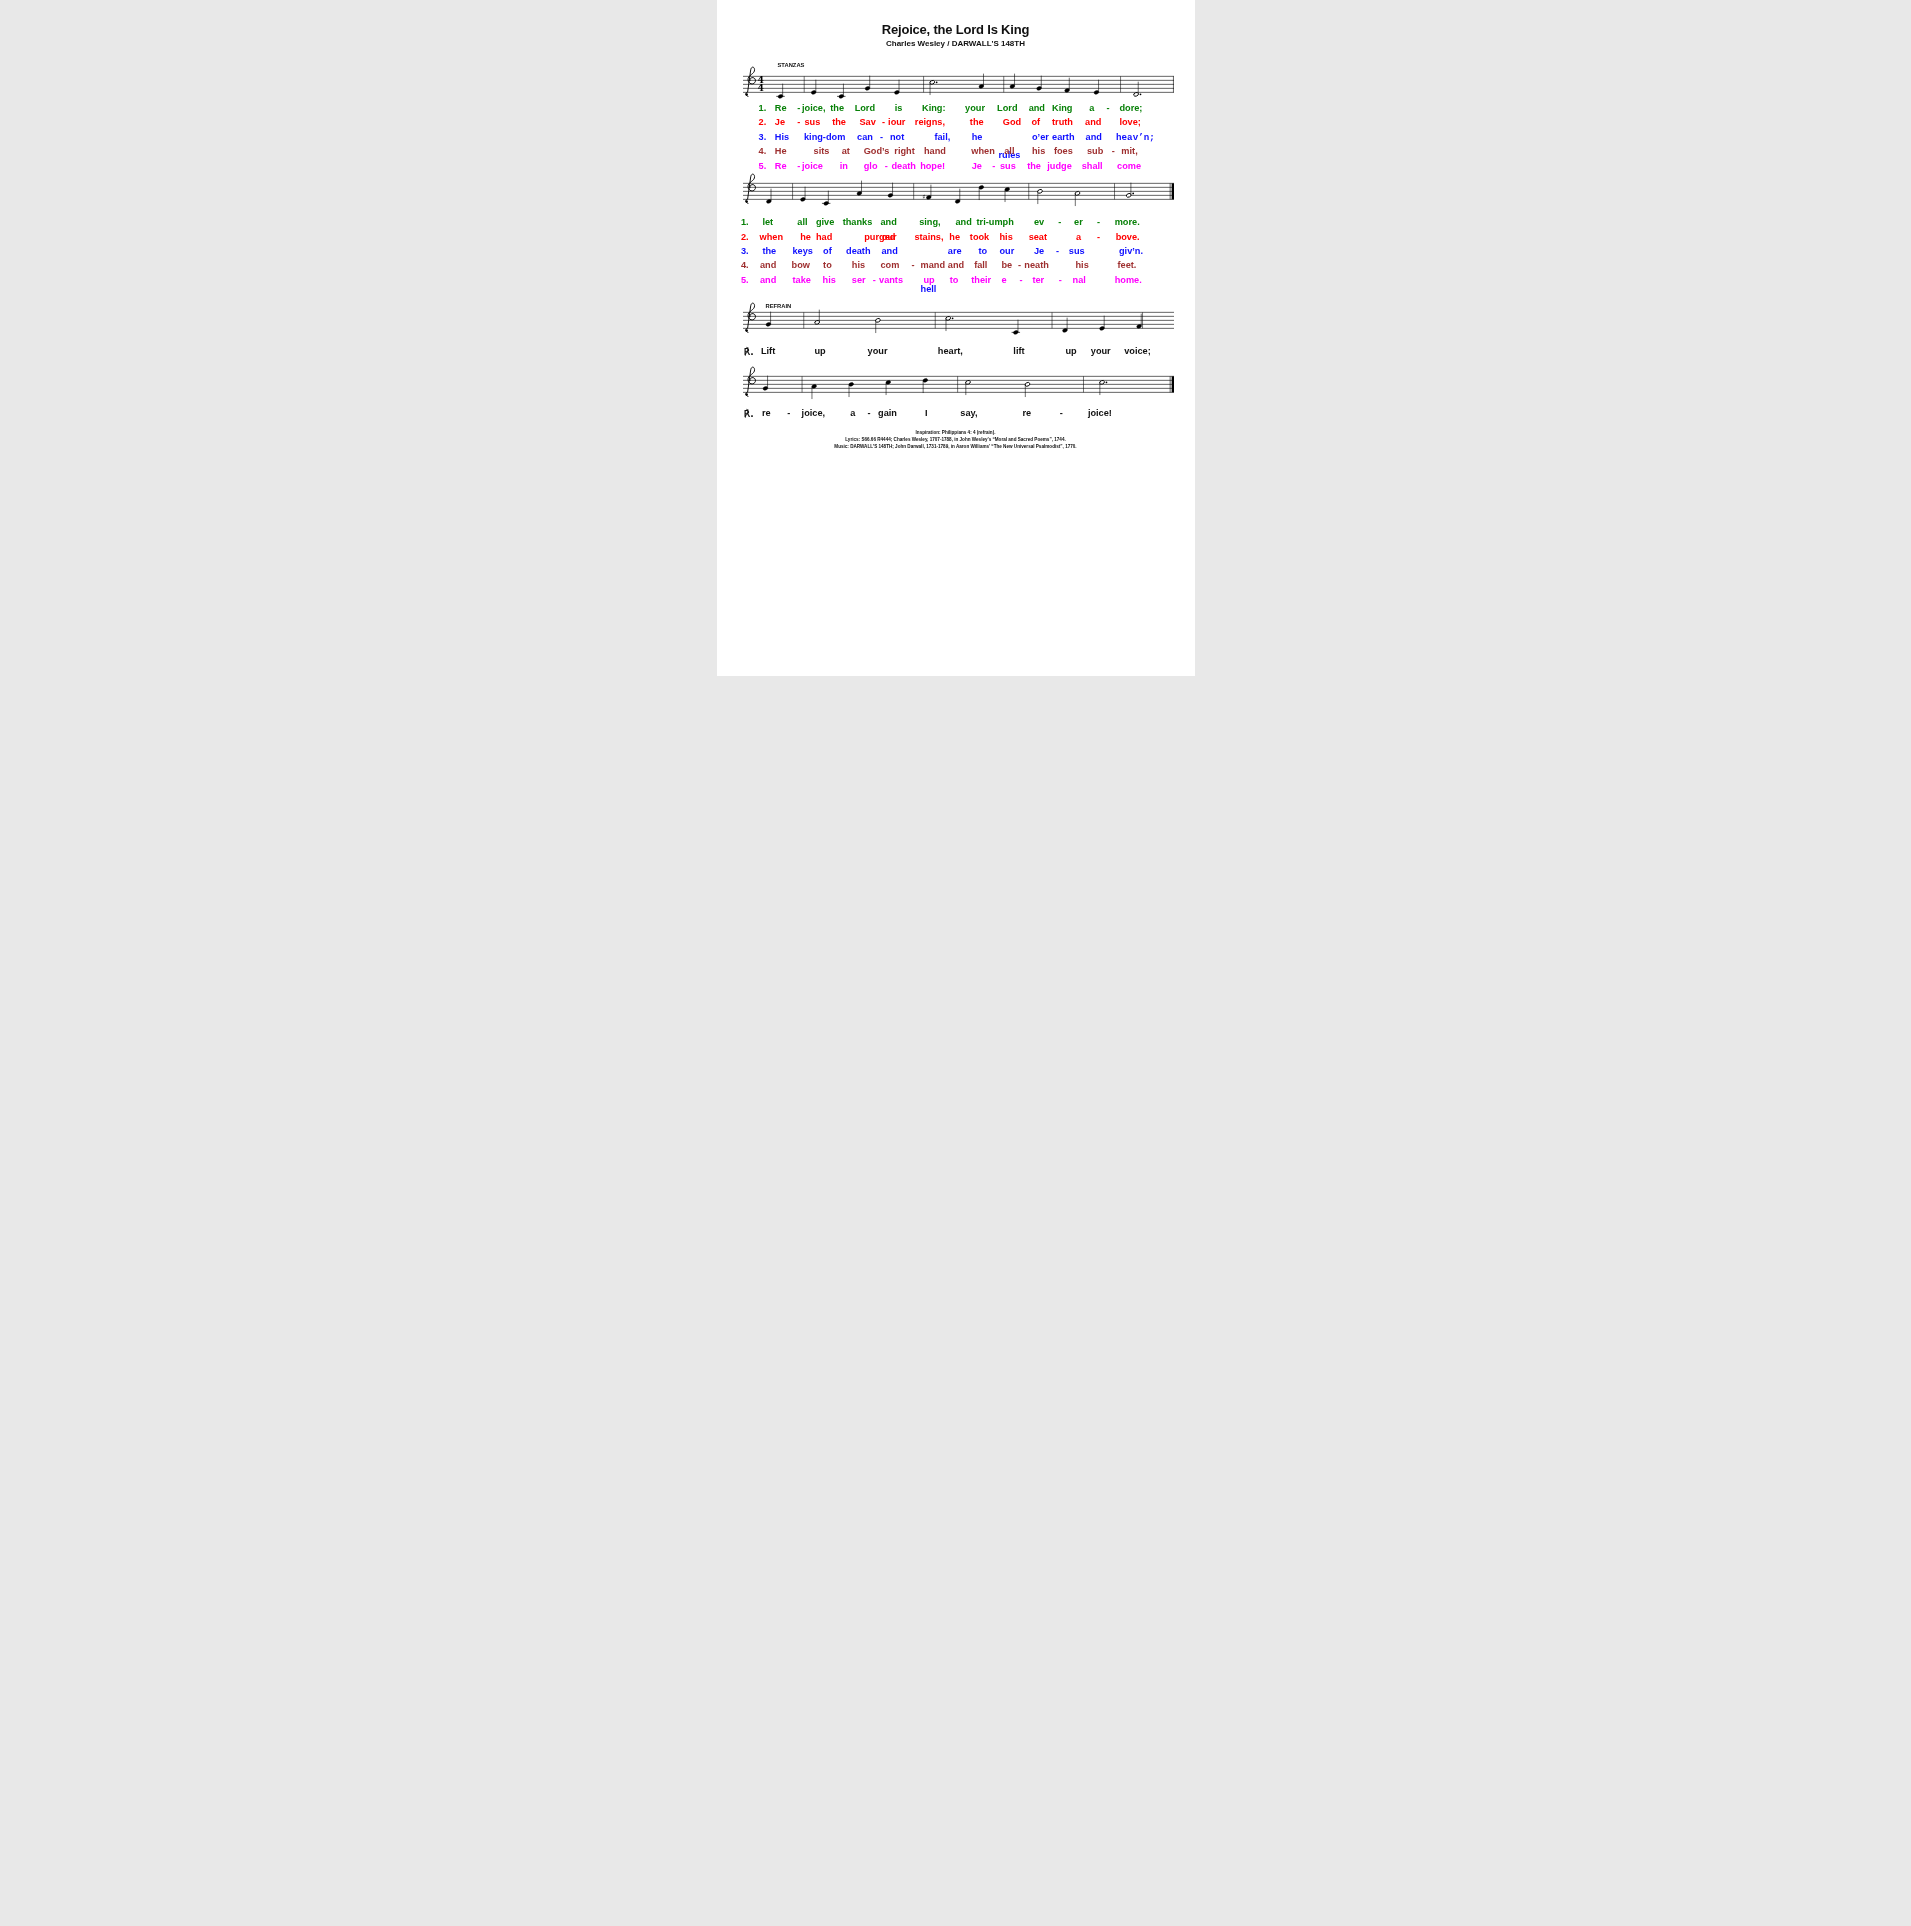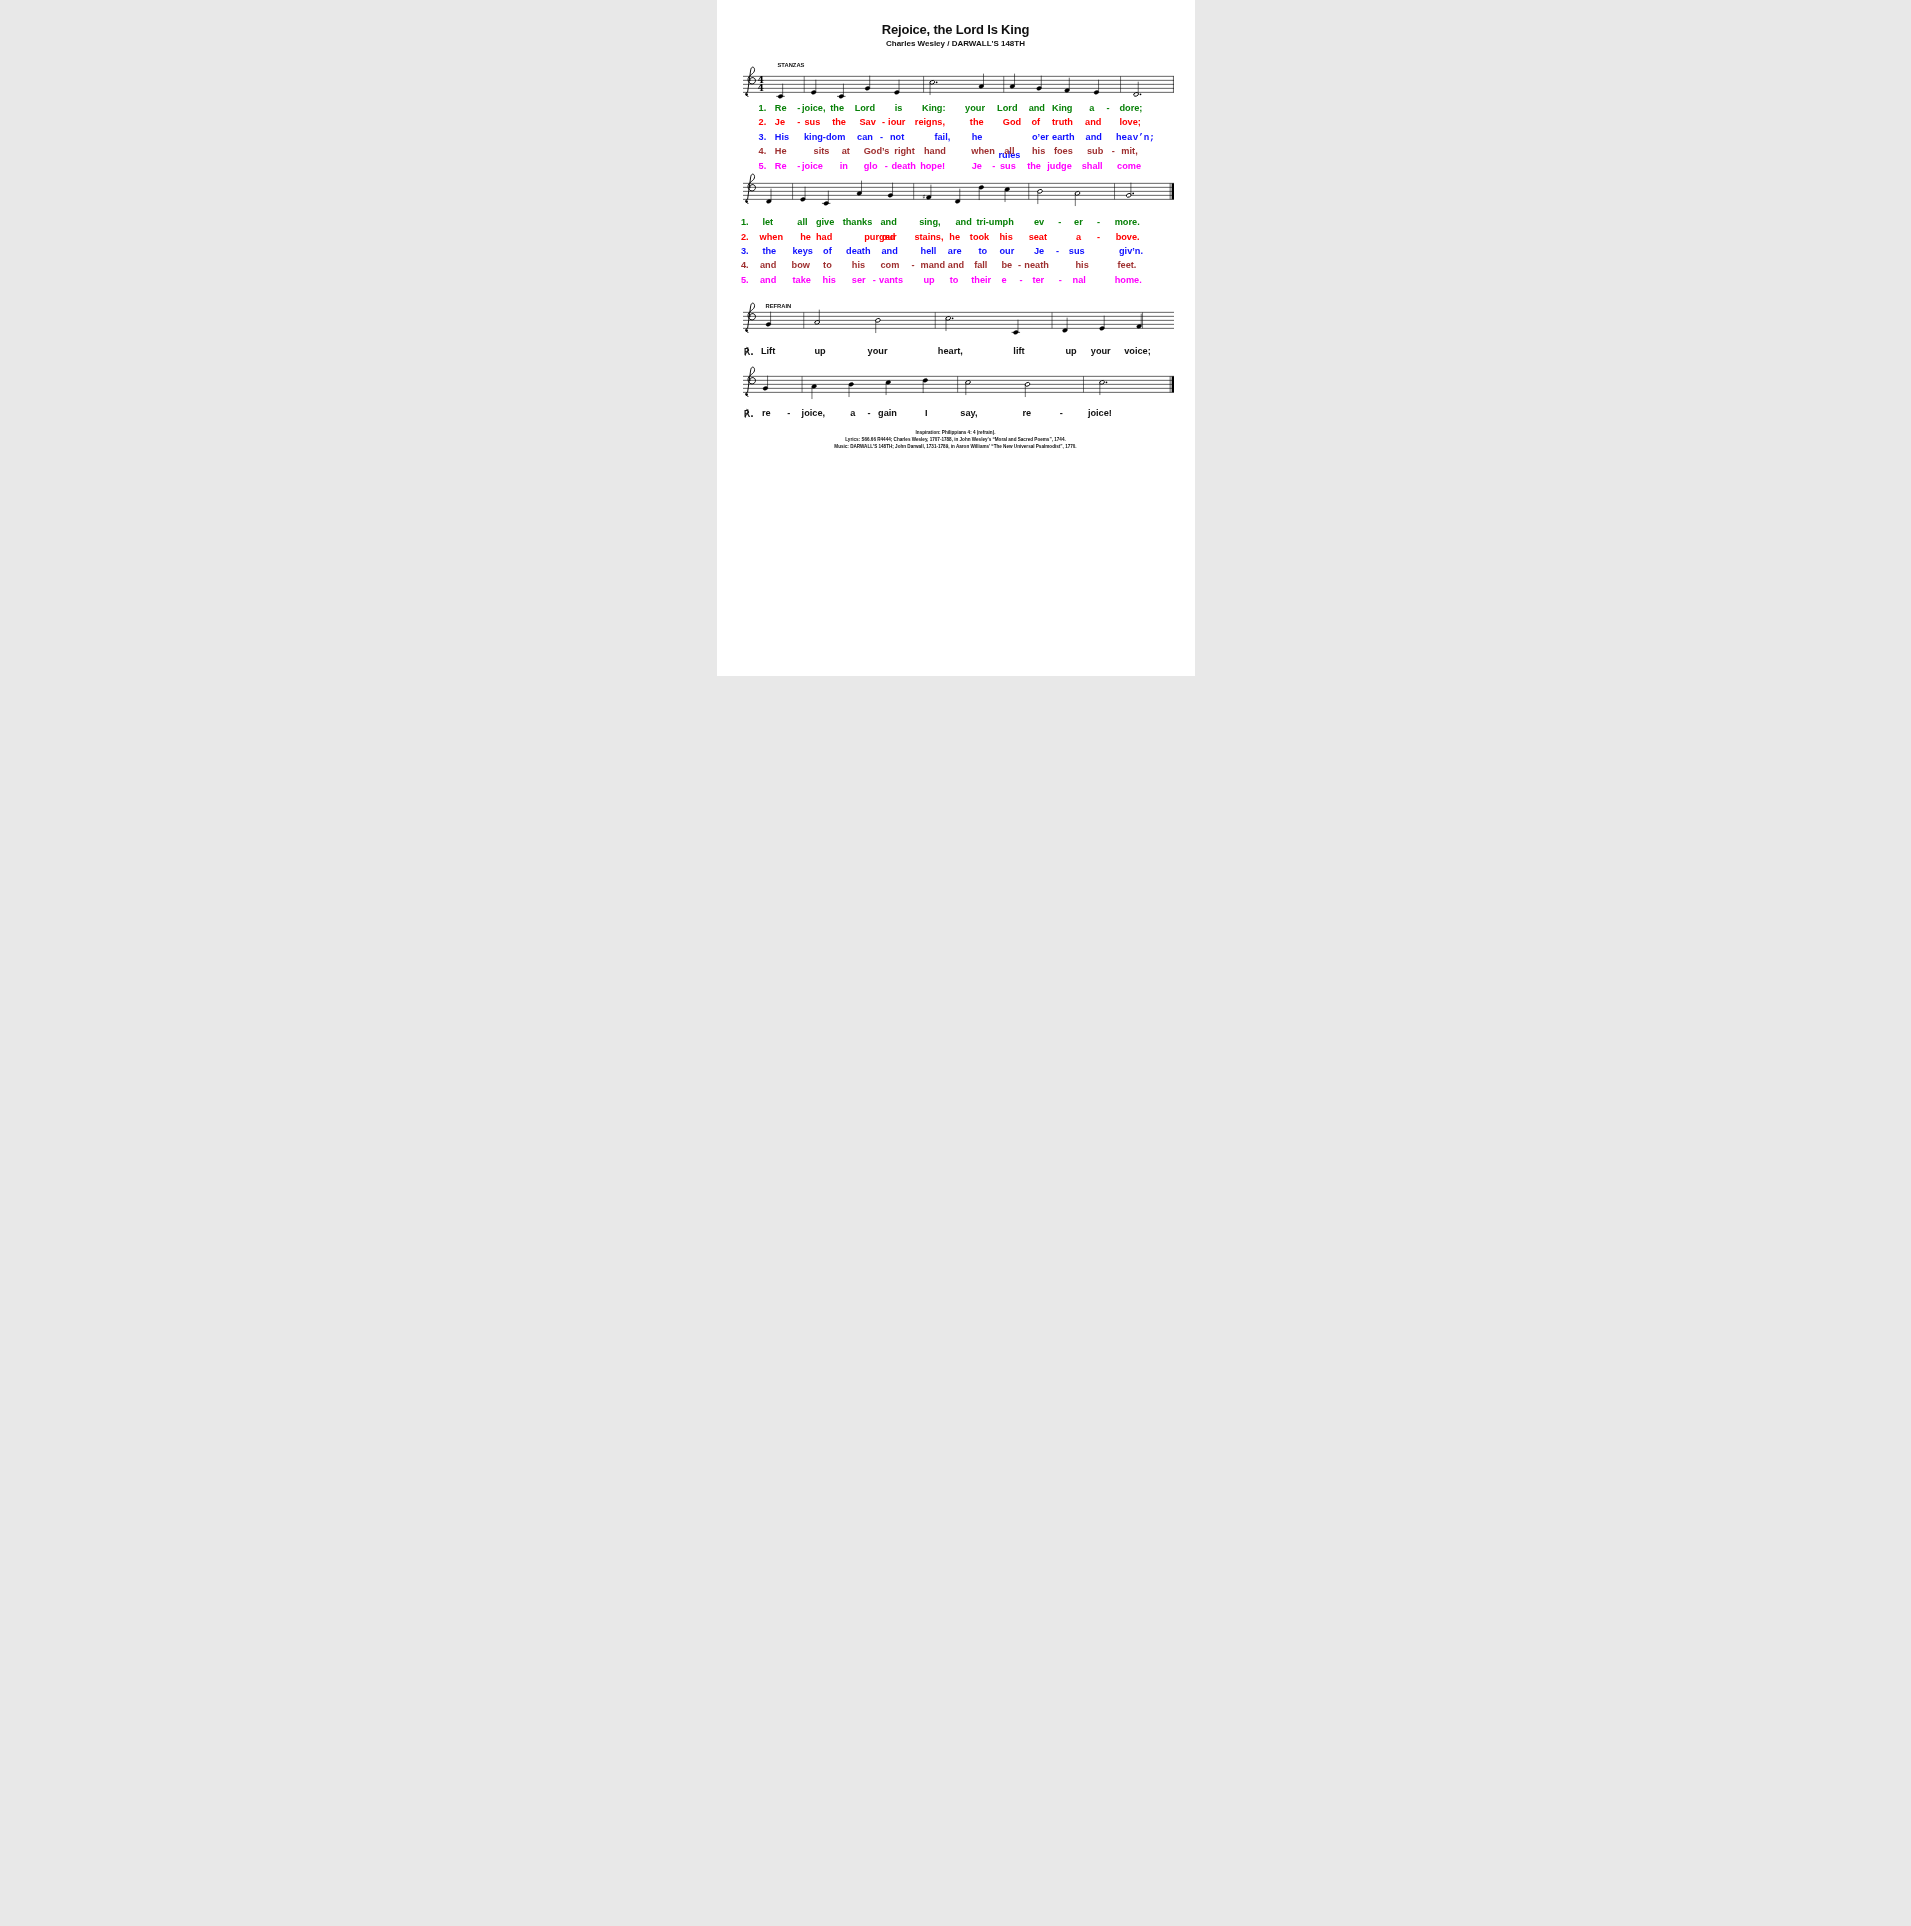--- a/index.html
+++ b/index.html
@@ -392,21 +392,21 @@
         <span style="left: 79.6%;">-</span>
         <span style="left: 83.5%;">bove.</span>
       </div>
       <div class="lyricline" style="top: 246px; color: rgb(15, 15, 255);">
         <span style="left: 5.1%;">3.</span>
         <span style="left: 9.6%;">the</span>
         <span style="left: 15.9%;">keys</span>
         <span style="left: 22.3%;">of</span>
         <span style="left: 27.1%;">death</span>
         <span style="left: 34.5%;">and</span>
-        <span style="left: 42.7%;">hell</span>
+        <span style="left: 42.7%; margin-top: 38px;">hell</span>
         <span style="left: 48.4%;">are</span>
         <span style="left: 54.8%;">to</span>
         <span style="left: 59.2%;">our</span>
         <span style="left: 66.4%;">Je</span>
         <span style="left: 71%;">-</span>
         <span style="left: 73.7%;">sus</span>
         <span style="left: 84.2%;">giv’n.</span>
       </div>
       <div class="lyricline" style="top: 260px; color: rgb(158, 47, 47);">
         <span style="left: 5.1%;">4.</span>

